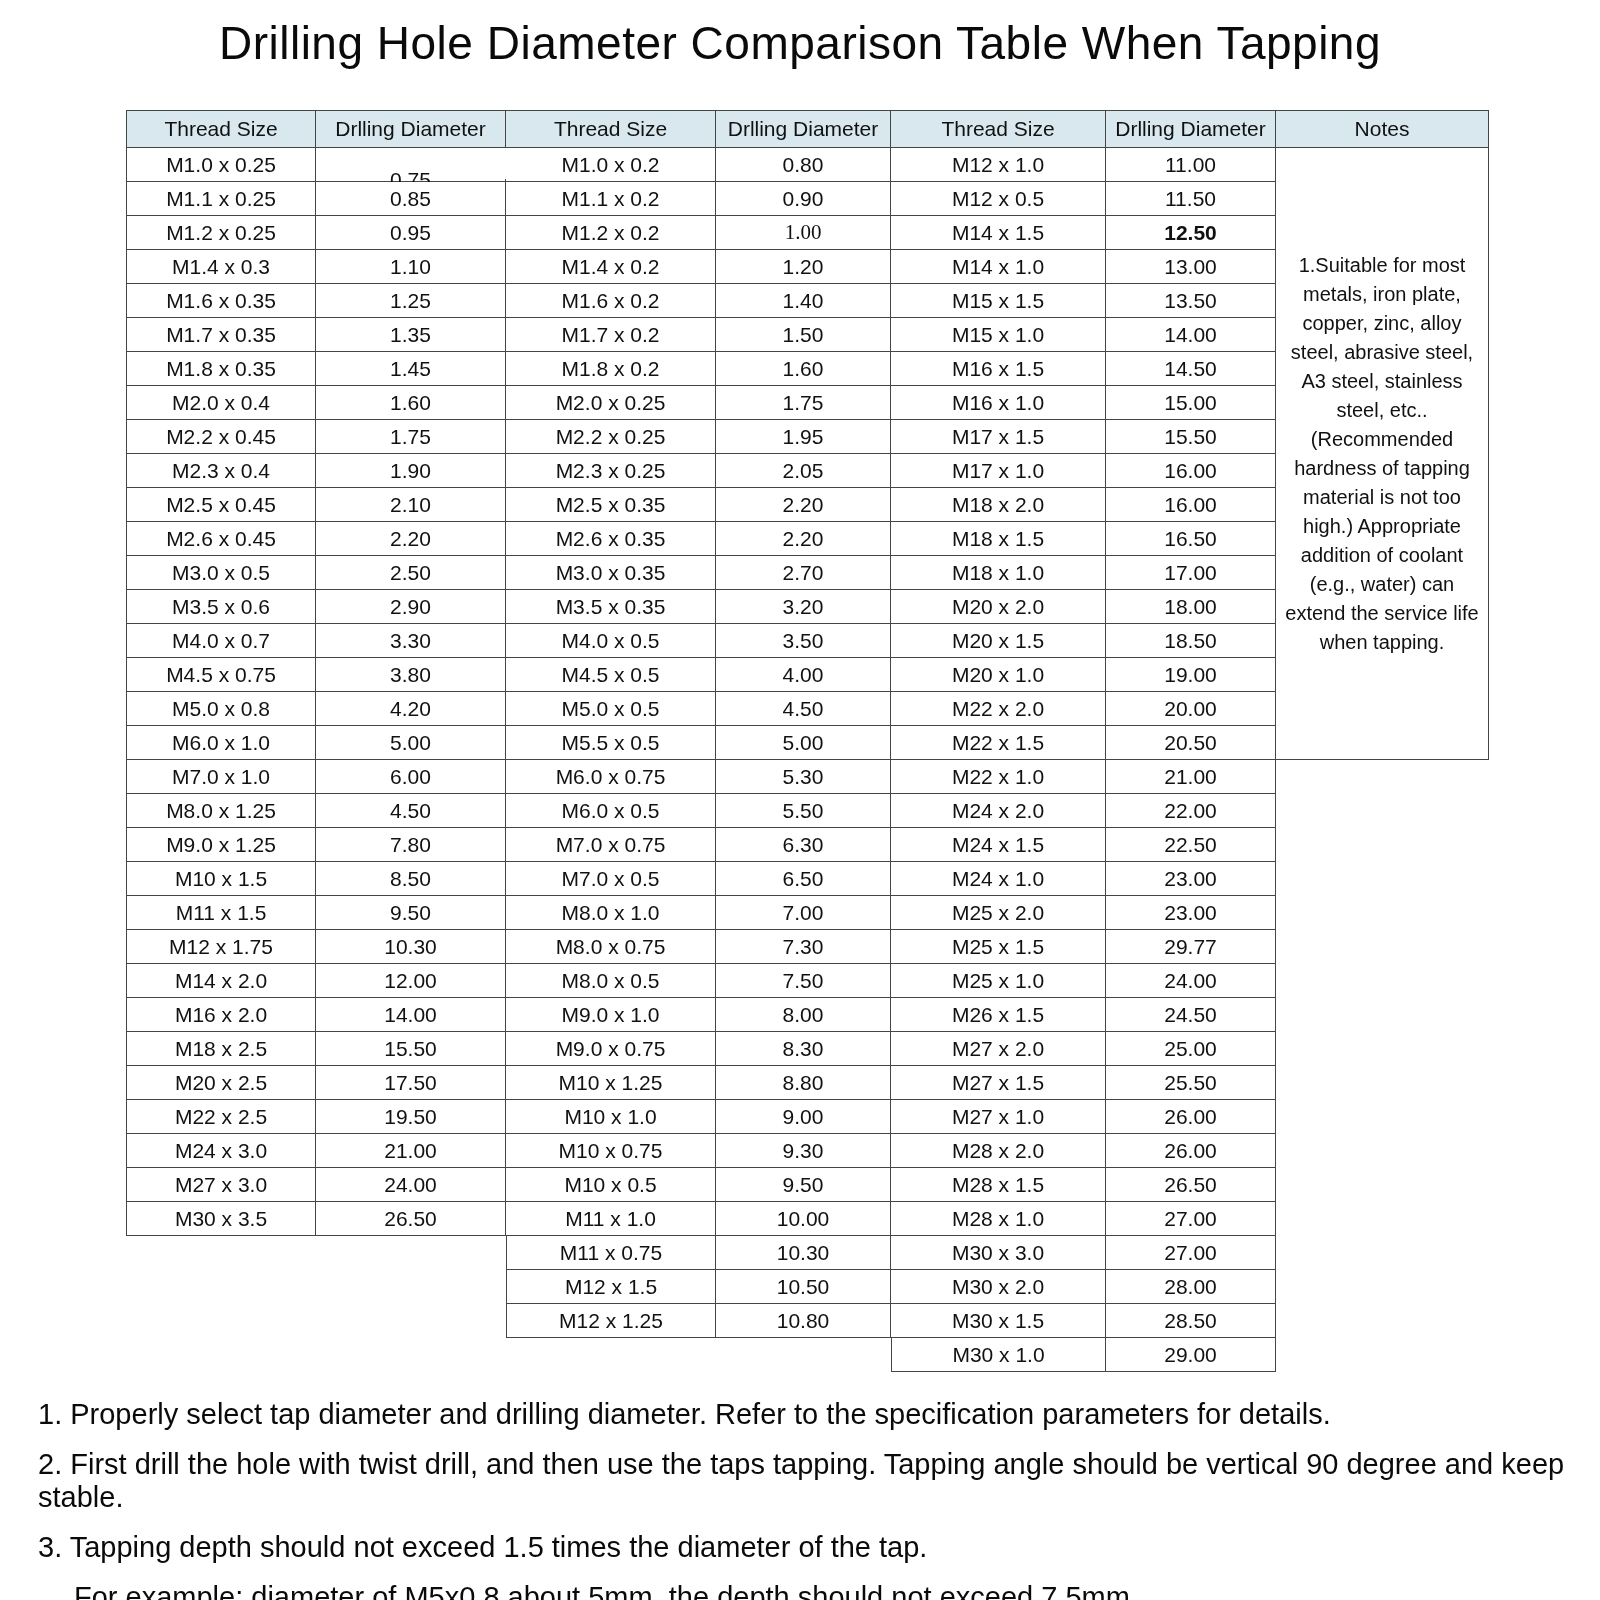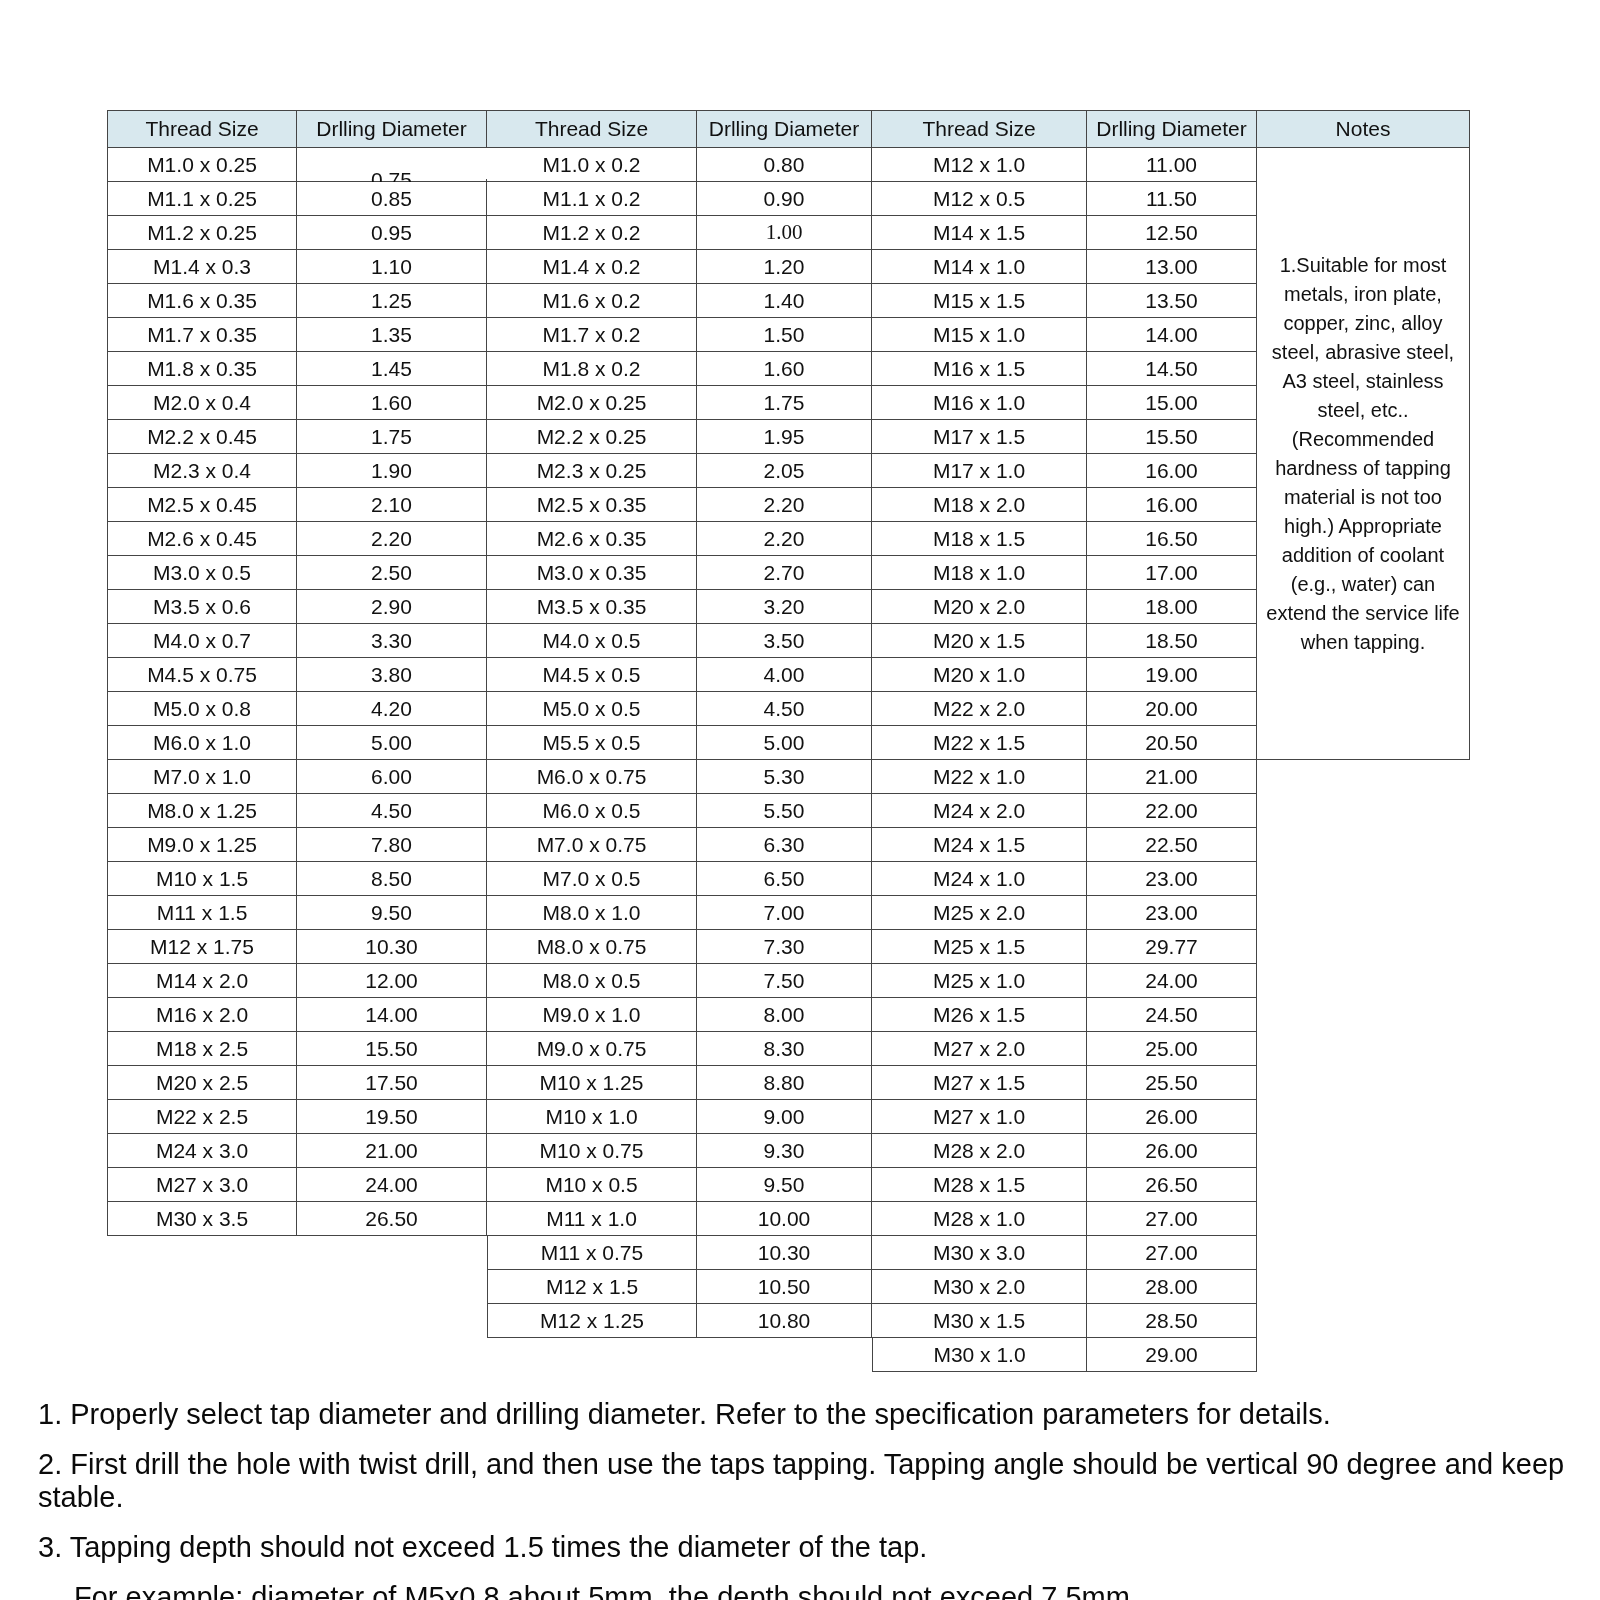--- a/index.html
+++ b/index.html
@@ -5,21 +5,21 @@
   html,body { margin:0; padding:0; background:#fff; }
   .page {
     position:relative; width:1600px; height:1600px; background:#fff;
     font-family:"Liberation Sans", sans-serif; color:#111; overflow:hidden;
   }
   .title {
     position:absolute; top:16px; left:0; width:100%;
     text-align:center; font-size:46px; letter-spacing:0.5px; color:#0a0a0a;
   }
   .tbl {
-    position:absolute; left:107px; top:110px;
+    position:absolute; left:126px; top:110px;
     display:grid;
     grid-template-columns:190px 190px 210px 175px 215px 170px 213px;
     grid-template-rows:38px repeat(36, 34px);
   }
   .cell, .hcell {
     border-right:1px solid var(--border-c, #444);
     border-bottom:1px solid var(--border-c, #444);
     display:flex; align-items:center; justify-content:center;
     font-size:21px; background:#fff; white-space:nowrap;
   }
@@ -37,20 +37,21 @@
     position:absolute; left:38px; top:1398px; width:1540px;
     font-size:29px; color:#0a0a0a;
   }
   .footer div { margin-bottom:17px; }
   .footer .indent { padding-left:36px; }
 </style>
 </head>
 <body>
 
 <div class="page">
+  <div class="title">Drilling Hole Diameter Comparison Table When Tapping</div>
 
   <div class="tbl">
       <div class="hcell bl" style="grid-area: 1 / 1;">Thread Size</div>
       <div class="hcell" style="grid-area: 1 / 2;">Drlling Diameter</div>
       <div class="hcell" style="grid-area: 1 / 3;">Thread Size</div>
       <div class="hcell" style="grid-area: 1 / 4;">Drlling Diameter</div>
       <div class="hcell" style="grid-area: 1 / 5;">Thread Size</div>
       <div class="hcell" style="grid-area: 1 / 6;">Drlling Diameter</div>
       <div class="hcell" style="grid-area: 1 / 7;">Notes</div>
       <div class="cell bl" style="grid-area: 2 / 1;">M1.0 x 0.25</div>
@@ -185,21 +186,21 @@
       <div class="cell" style="grid-area: 34 / 4;">10.30</div>
       <div class="cell bl" style="grid-area: 35 / 3;">M12 x 1.5</div>
       <div class="cell" style="grid-area: 35 / 4;">10.50</div>
       <div class="cell bl" style="grid-area: 36 / 3;">M12 x 1.25</div>
       <div class="cell" style="grid-area: 36 / 4;">10.80</div>
       <div class="cell" style="grid-area: 2 / 5;">M12 x 1.0</div>
       <div class="cell" style="grid-area: 2 / 6;">11.00</div>
       <div class="cell" style="grid-area: 3 / 5;">M12 x 0.5</div>
       <div class="cell" style="grid-area: 3 / 6;">11.50</div>
       <div class="cell" style="grid-area: 4 / 5;">M14 x 1.5</div>
-      <div class="cell" style="grid-area: 4 / 6;">12.50</div>
+      <div class="cell" style="grid-area: 4 / 6; font-weight: bold;">12.50</div>
       <div class="cell" style="grid-area: 5 / 5;">M14 x 1.0</div>
       <div class="cell" style="grid-area: 5 / 6;">13.00</div>
       <div class="cell" style="grid-area: 6 / 5;">M15 x 1.5</div>
       <div class="cell" style="grid-area: 6 / 6;">13.50</div>
       <div class="cell" style="grid-area: 7 / 5;">M15 x 1.0</div>
       <div class="cell" style="grid-area: 7 / 6;">14.00</div>
       <div class="cell" style="grid-area: 8 / 5;">M16 x 1.5</div>
       <div class="cell" style="grid-area: 8 / 6;">14.50</div>
       <div class="cell" style="grid-area: 9 / 5;">M16 x 1.0</div>
       <div class="cell" style="grid-area: 9 / 6;">15.00</div>

